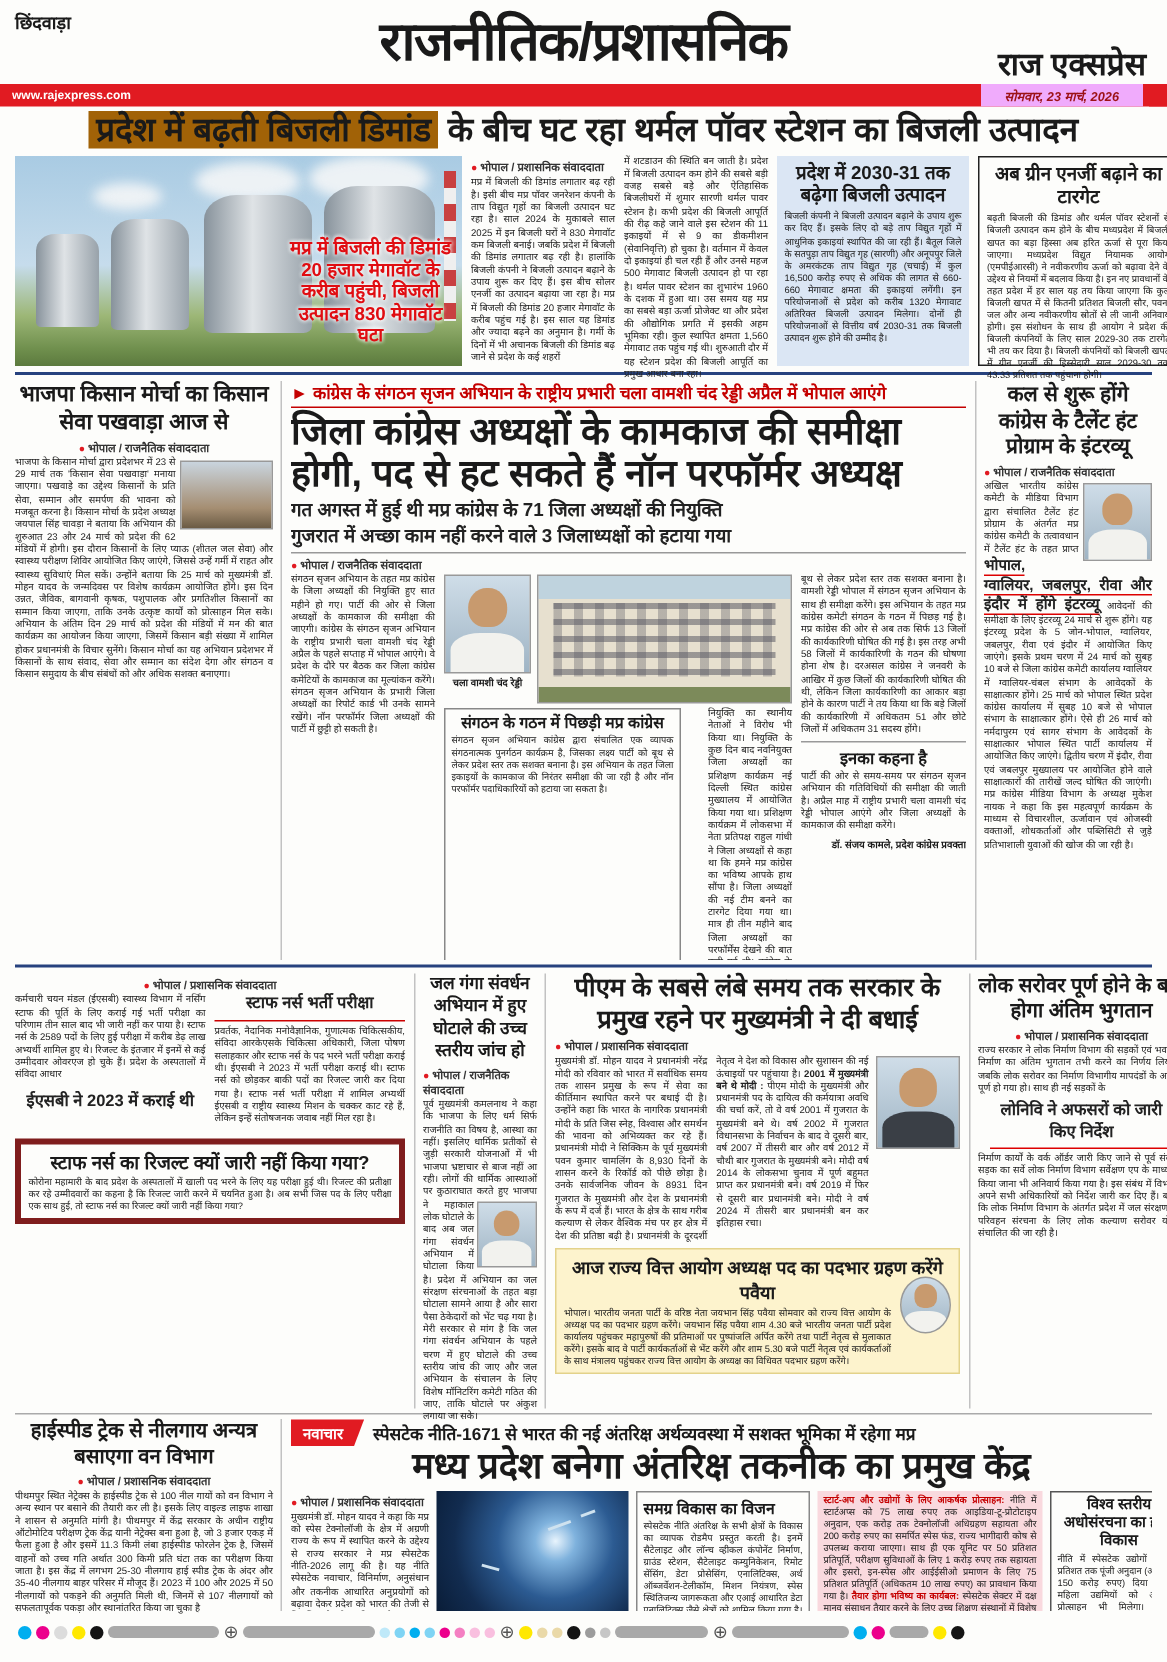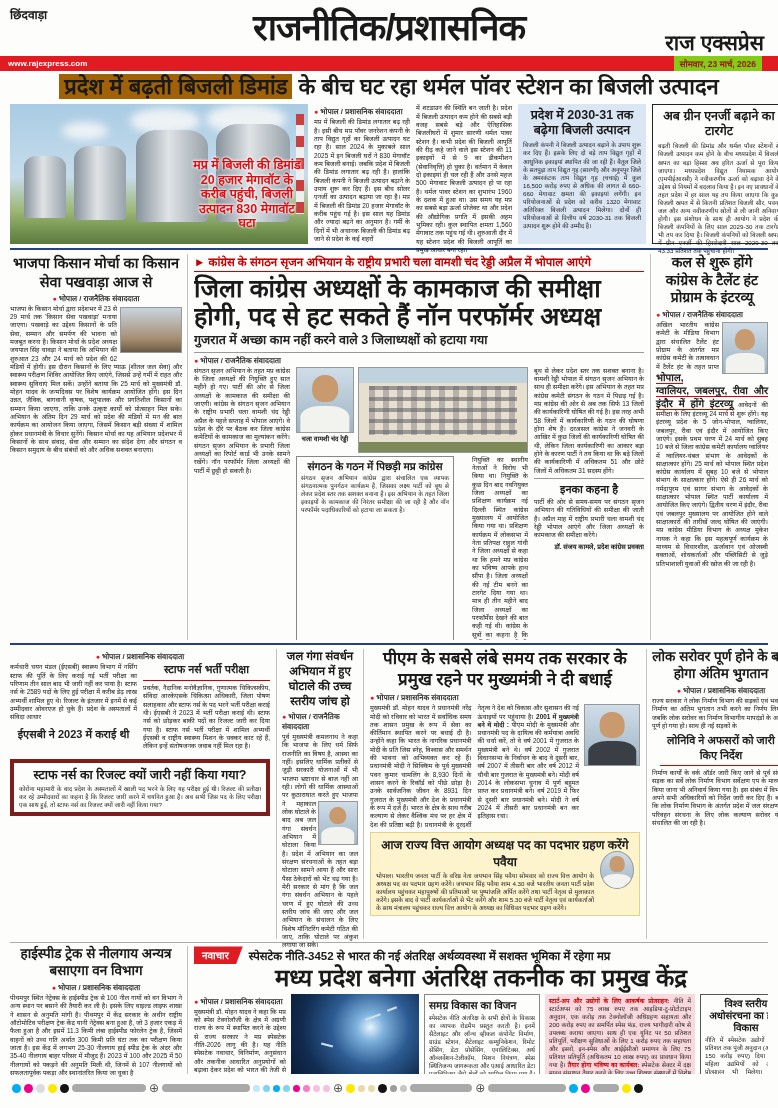--- a/index.html
+++ b/index.html
@@ -9,21 +9,21 @@
     font-family: "Liberation Sans", "DejaVu Sans", sans-serif;
     color: #1a1a1a; overflow: hidden; position: relative;
   }
   
   .masthead { height: 56px; position: relative; }
   .mh-location { position:absolute; left:10px; top:6px; font-size:12px; font-weight:bold; }
   .mh-section { position:absolute; left:0; right:0; top:2px; text-align:center; font-size:36px; font-weight:800; letter-spacing:-1px; }
   .mh-brand { position:absolute; right:14px; bottom:0px; font-size:21px; font-weight:800;text-align:center; }
   .redbar { height:15px; background:#e11b22; display:flex; align-items:center; }
   .redbar .site { color:#fff; font-size:8px; font-weight:bold; padding-left:8px; flex:1; }
-  .redbar .date-chip { background:#84cc16; color:#9c1216; font-size:8.5px; font-weight:bold; height:100%; display:flex; align-items:center; padding:0 6px; }
+  .redbar .date-chip { background:#f0abfc; color:#9c1216; font-size:8.5px; font-weight:bold; height:100%; display:flex; align-items:center; padding:0 16px;font-style:italic; }
   .redbar .red-sq { width:12px; height:100%; background:#e11b22; margin-left:4px; }
   
   .byline { font-size:7.5px; font-weight:bold; color:#333; margin:2px 0; }
   .byline::before { content:"● "; color:#e11b22; font-size:7px; }
   .body-txt { font-size:6.4px; line-height:1.3; text-align:justify; color:#222; }
   .navy-top { border-top:2px solid #27427e; }
   
   .lead-head { margin:3px 10px 4px; font-size:22px; font-weight:800; text-align:center; line-height:1.2; }
   .lead-head .hl { background:#a16207; padding:0 5px; }
   .lead-row { height:140px; margin:0 10px; display:flex; gap:6px; }
@@ -204,20 +204,21 @@
       <h2>भाजपा किसान मोर्चा का किसान सेवा पखवाड़ा आज से</h2>
       <div class="byline">भोपाल / राजनैतिक संवाददाता</div>
       <div class="mini-photo"></div>
       <div class="body-txt">भाजपा के किसान मोर्चा द्वारा प्रदेशभर में 23 से 29 मार्च तक 'किसान सेवा पखवाड़ा' मनाया जाएगा। पखवाड़े का उद्देश्य किसानों के प्रति सेवा, सम्मान और समर्पण की भावना को मजबूत करना है। किसान मोर्चा के प्रदेश अध्यक्ष जयपाल सिंह चावड़ा ने बताया कि अभियान की शुरुआत 23 और 24 मार्च को प्रदेश की 62 मंडियों में होगी। इस दौरान किसानों के लिए प्याऊ (शीतल जल सेवा) और स्वास्थ्य परीक्षण शिविर आयोजित किए जाएंगे, जिससे उन्हें गर्मी में राहत और स्वास्थ्य सुविधाएं मिल सकें। उन्होंने बताया कि 25 मार्च को मुख्यमंत्री डॉ. मोहन यादव के जन्मदिवस पर विशेष कार्यक्रम आयोजित होंगे। इस दिन उन्नत, जैविक, बागवानी कृषक, पशुपालक और प्रगतिशील किसानों का सम्मान किया जाएगा, ताकि उनके उत्कृष्ट कार्यों को प्रोत्साहन मिल सके। अभियान के अंतिम दिन 29 मार्च को प्रदेश की मंडियों में मन की बात कार्यक्रम का आयोजन किया जाएगा, जिसमें किसान बड़ी संख्या में शामिल होकर प्रधानमंत्री के विचार सुनेंगे। किसान मोर्चा का यह अभियान प्रदेशभर में किसानों के साथ संवाद, सेवा और सम्मान का संदेश देगा और संगठन व किसान समुदाय के बीच संबंधों को और अधिक सशक्त बनाएगा।</div>
     </div>
 
     <div class="congress-col">
       <div class="kicker"><span class="arrow">►</span> <span>कांग्रेस के संगठन सृजन अभियान के राष्ट्रीय प्रभारी चला वामशी चंद रेड्डी अप्रैल में भोपाल आएंगे</span></div>
       <h1 class="c-headline">जिला कांग्रेस अध्यक्षों के कामकाज की समीक्षा होगी, पद से हट सकते हैं नॉन परफॉर्मर अध्यक्ष</h1>
       <div class="c-subhead">
+        <div>गत अगस्त में हुई थी मप्र कांग्रेस के 71 जिला अध्यक्षों की नियुक्ति</div>
         <div>गुजरात में अच्छा काम नहीं करने वाले 3 जिलाध्यक्षों को हटाया गया</div>
       </div>
       <div class="byline">भोपाल / राजनैतिक संवाददाता</div>
       <div class="c-content">
         <div class="c-col1 body-txt">संगठन सृजन अभियान के तहत मप्र कांग्रेस के जिला अध्यक्षों की नियुक्ति हुए सात महीने हो गए। पार्टी की ओर से जिला अध्यक्षों के कामकाज की समीक्षा की जाएगी। कांग्रेस के संगठन सृजन अभियान के राष्ट्रीय प्रभारी चला वामशी चंद रेड्डी अप्रैल के पहले सप्ताह में भोपाल आएंगे। वे प्रदेश के दौरे पर बैठक कर जिला कांग्रेस कमेटियों के कामकाज का मूल्यांकन करेंगे। संगठन सृजन अभियान के प्रभारी जिला अध्यक्षों का रिपोर्ट कार्ड भी उनके सामने रखेंगे। नॉन परफॉर्मर जिला अध्यक्षों की पार्टी में छुट्टी हो सकती है।</div>
         <div class="c-mid">
           <div class="c-photo-row">
             <div class="portrait-wrap">
               <div class="avatar">
                 <div class="av-head"></div>
@@ -330,21 +331,21 @@
 
     <div class="nilgai-col">
       <h2>हाईस्पीड ट्रेक से नीलगाय अन्यत्र बसाएगा वन विभाग</h2>
       <div class="byline">भोपाल / प्रशासनिक संवाददाता</div>
       <div class="body-txt">पीथमपुर स्थित नेट्रेक्स के हाईस्पीड ट्रेक से 100 नील गायों को वन विभाग ने अन्य स्थान पर बसाने की तैयारी कर ली है। इसके लिए वाइल्ड लाइफ शाखा ने शासन से अनुमति मांगी है। पीथमपुर में केंद्र सरकार के अधीन राष्ट्रीय ऑटोमोटिव परीक्षण ट्रेक केंद्र यानी नेट्रेक्स बना हुआ है, जो 3 हजार एकड़ में फैला हुआ है और इसमें 11.3 किमी लंबा हाईस्पीड फोरलेन ट्रेक है, जिसमें वाहनों को उच्च गति अर्थात 300 किमी प्रति घंटा तक का परीक्षण किया जाता है। इस केंद्र में लगभग 25-30 नीलगाय हाई स्पीड ट्रेक के अंदर और 35-40 नीलगाय बाहर परिसर में मौजूद हैं। 2023 में 100 और 2025 में 50 नीलगायों को पकड़ने की अनुमति मिली थी, जिनमें से 107 नीलगायों को सफलतापूर्वक पकड़ा और स्थानांतरित किया जा चुका है</div>
     </div>
 
     <div class="space-col">
       <div class="space-head-row">
         <span class="navachar">नवाचार</span>
-        <span class="space-kicker">स्पेसटेक नीति-3452 से भारत की नई अंतरिक्ष अर्थव्यवस्था में सशक्त भूमिका में रहेगा मप्र</span>
+        <span class="space-kicker">स्पेसटेक नीति-1671 से भारत की नई अंतरिक्ष अर्थव्यवस्था में सशक्त भूमिका में रहेगा मप्र</span>
       </div>
       <h1>मध्य प्रदेश बनेगा अंतरिक्ष तकनीक का प्रमुख केंद्र</h1>
       <div class="space-content">
         <div class="space-intro">
           <div class="byline">भोपाल / प्रशासनिक संवाददाता</div>
           <div class="body-txt">मुख्यमंत्री डॉ. मोहन यादव ने कहा कि मप्र को स्पेस टेक्नोलॉजी के क्षेत्र में अग्रणी राज्य के रूप में स्थापित करने के उद्देश्य से राज्य सरकार ने मप्र स्पेसटेक नीति-2026 लागू की है। यह नीति स्पेसटेक नवाचार, विनिर्माण, अनुसंधान और तकनीक आधारित अनुप्रयोगों को बढ़ावा देकर प्रदेश को भारत की तेजी से विकसित हो रही अंतरिक्ष अर्थव्यवस्था का महत्वपूर्ण केंद्र बनाएगी। उन्होंने कहा कि यह नीति प्रदेश की वैज्ञानिक और खगोलीय विरासत को भविष्य उन्मुख तकनीकी नेतृत्व में बदलने का एक दूरदर्शी प्रयास है, जो युवाओं के लिए नए अवसर तैयार करेगी और प्रदेश को स्पेसटेक सेक्टर में नई पहचान दिलाएगी।</div>
         </div>
         <div class="space-photo">
           <div class="sat sat1"></div>
           <div class="sat sat2"></div>

